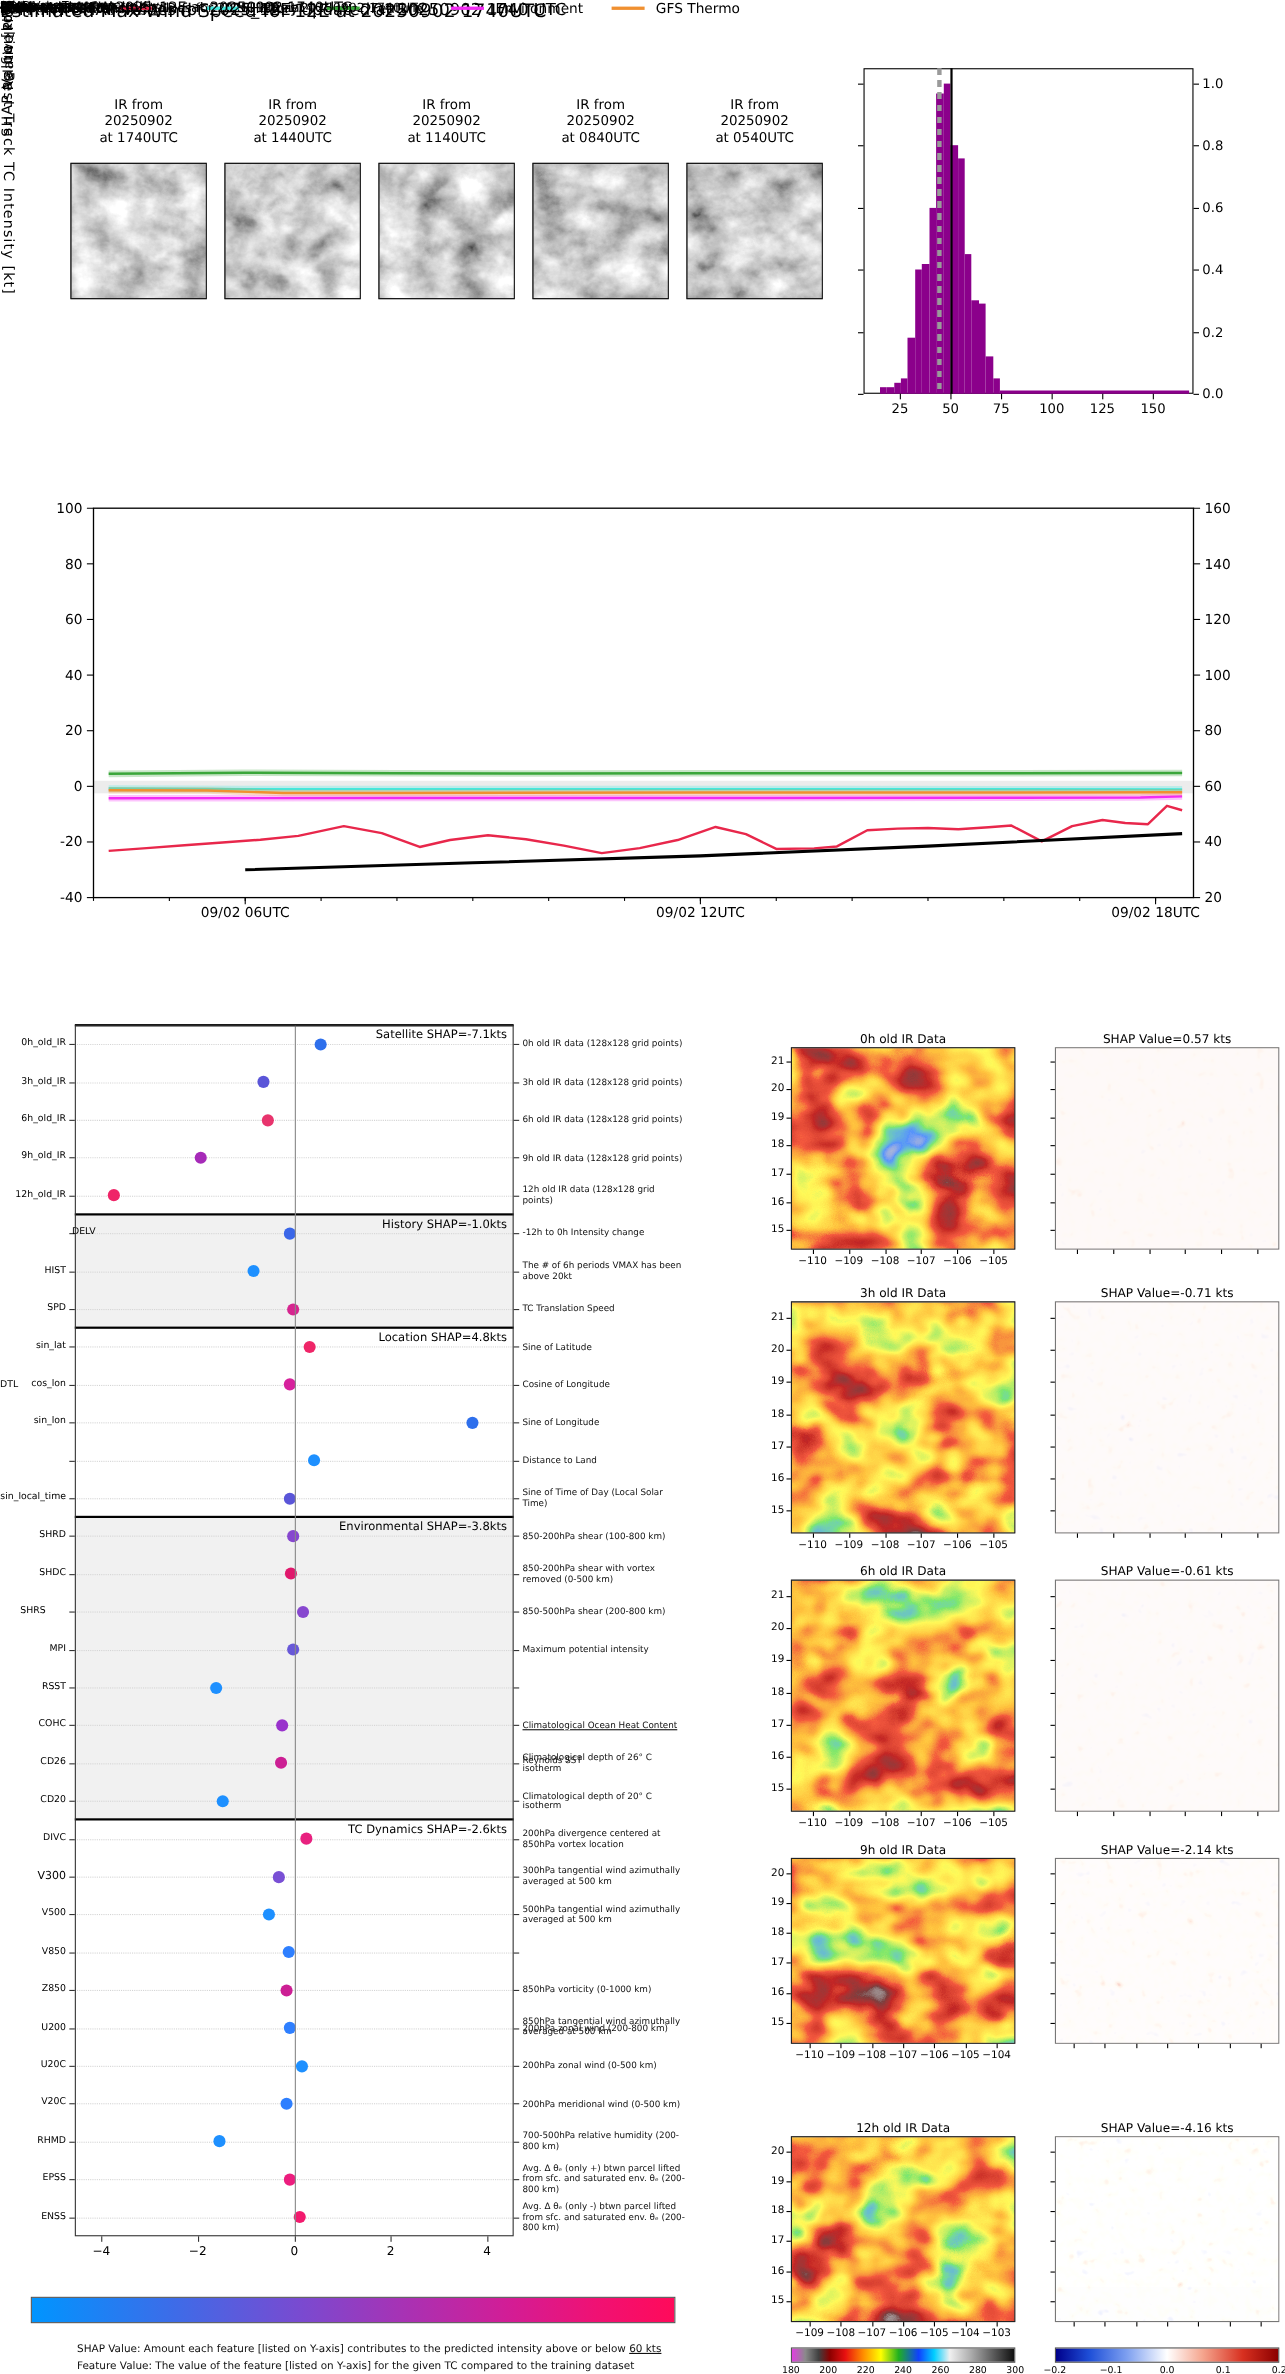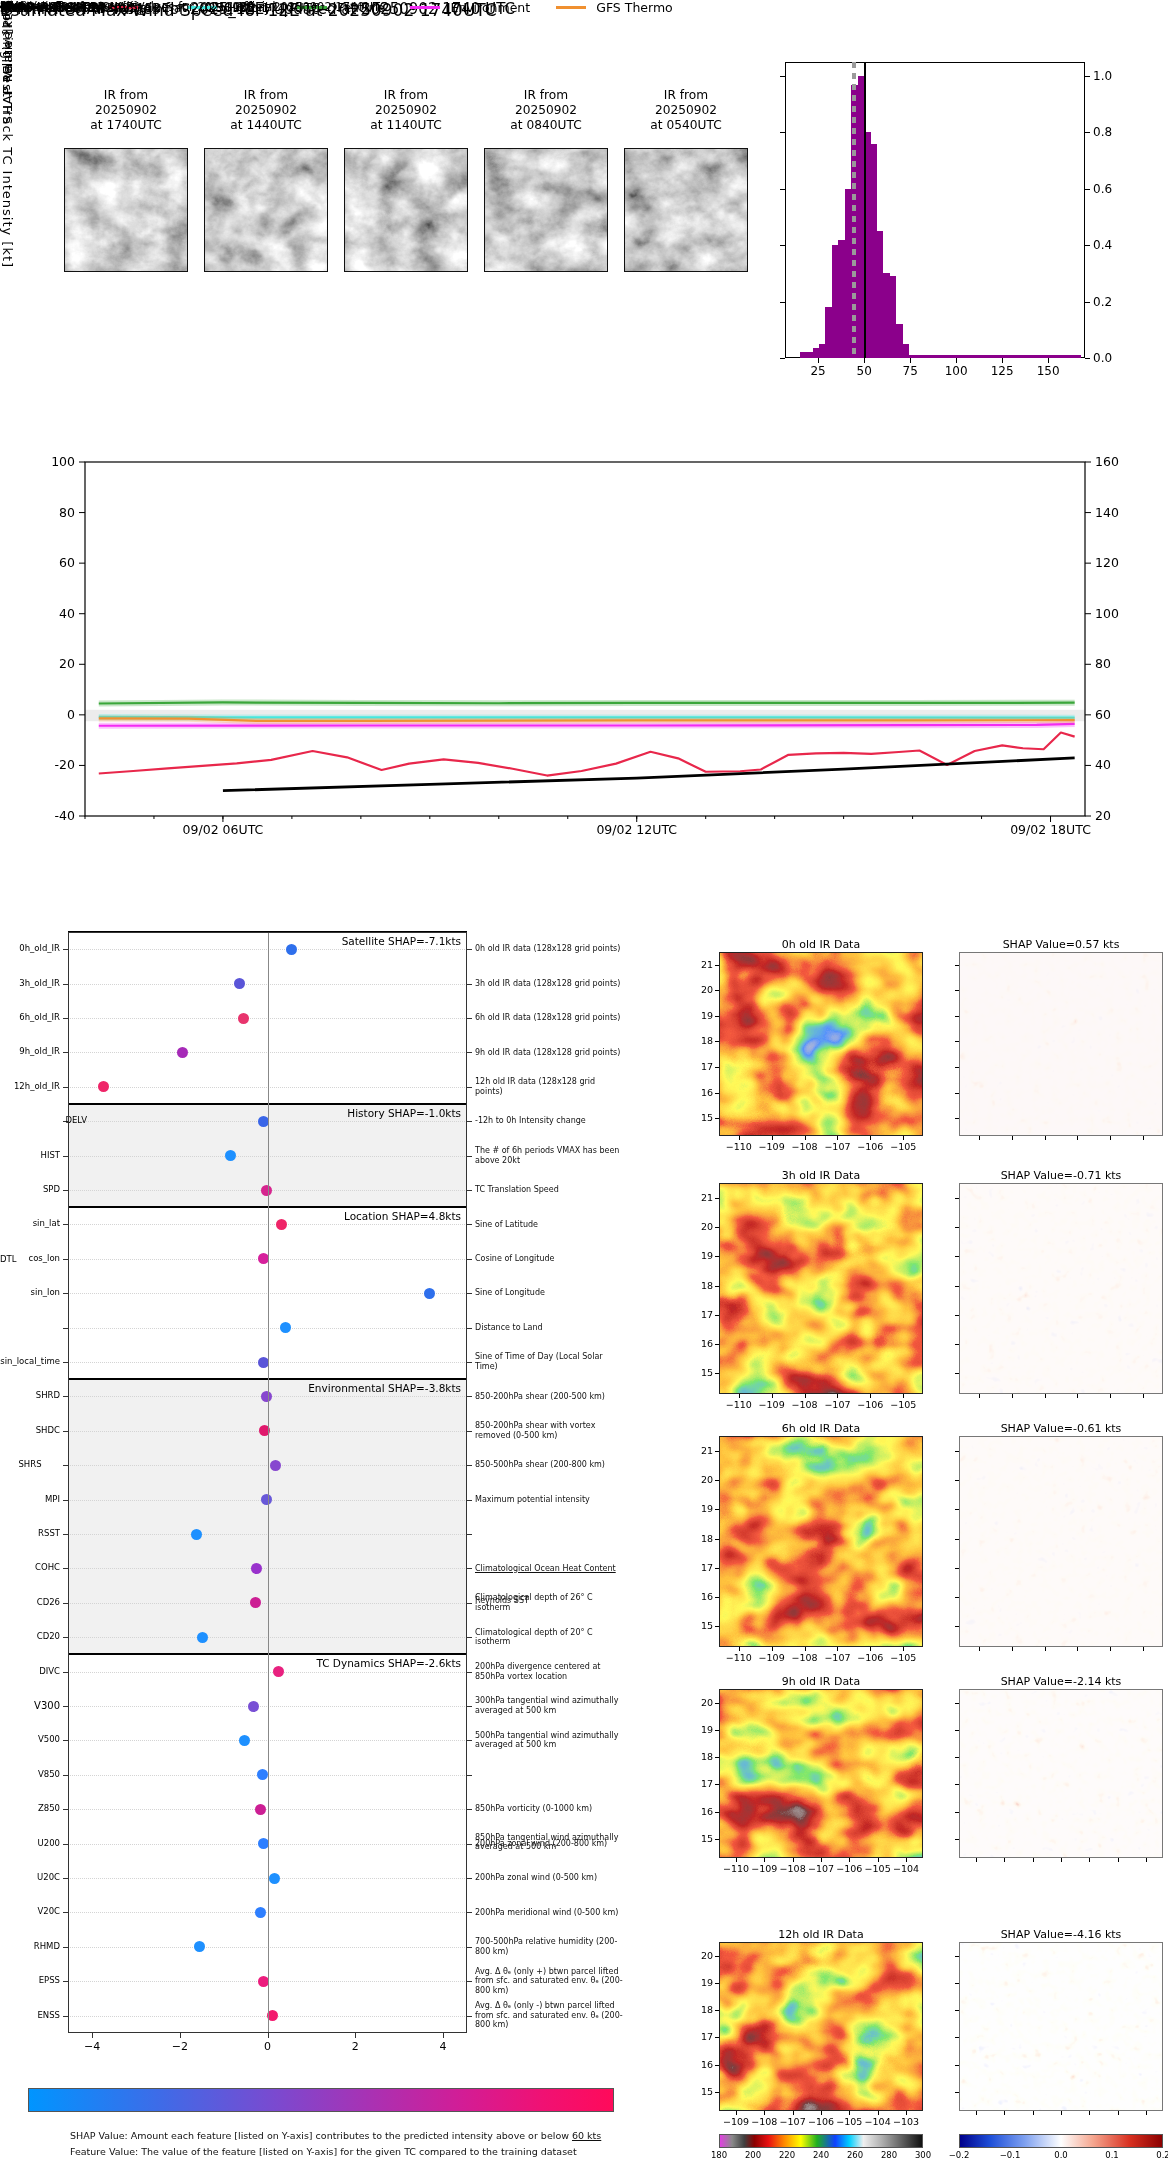--- a/index.html
+++ b/index.html
@@ -496,21 +496,21 @@
       <div class="abs" style="left: 467px; top: 1362px; width: 5px; height: 1px; background: rgb(51, 51, 51);"></div>
       <div class="abs" style="left: 475px; top: 1344.8px; width: 150px; height: 34.4px; display: flex; align-items: center; font-size: 8px; line-height: 1.2; color: rgb(17, 17, 17);">Sine of Time of Day (Local Solar Time)</div>
       <div class="abs dot" style="left: 258.492px; top: 1356.5px; background: rgb(90, 85, 216);"></div>
       <div class="abs" style="left: 68px; top: 1379.2px; width: 399px; height: 275.2px; background: rgb(241, 241, 241);"></div>
       <div class="abs" style="left: 68px; top: 1378.2px; width: 399px; height: 2px; background: rgb(0, 0, 0);"></div>
       <div class="abs" style="left: 68px; top: 1382.2px; width: 393px; text-align: right; font-size: 10.5px;">Environmental SHAP=-3.8kts</div>
       <div class="abs" style="left: 68px; top: 1396.4px; width: 399px; border-top: 1px dotted rgb(212, 212, 212); height: 0px;"></div>
       <div class="abs" style="left: 63px; top: 1396.4px; width: 5px; height: 1px; background: rgb(51, 51, 51);"></div>
       <div class="abs" style="left: 0px; top: 1390.4px; width: 60px; text-align: right; font-size: 8.5px;">SHRD</div>
       <div class="abs" style="left: 467px; top: 1396.4px; width: 5px; height: 1px; background: rgb(51, 51, 51);"></div>
-      <div class="abs" style="left: 475px; top: 1379.2px; width: 150px; height: 34.4px; display: flex; align-items: center; font-size: 8px; line-height: 1.2; color: rgb(17, 17, 17);">850-200hPa shear (200-500 km)</div>
+      <div class="abs" style="left: 475px; top: 1379.2px; width: 150px; height: 34.4px; display: flex; align-items: center; font-size: 8px; line-height: 1.2; color: rgb(17, 17, 17);">850-200hPa shear (100-800 km)</div>
       <div class="abs dot" style="left: 260.685px; top: 1390.9px; background: rgb(135, 71, 207);"></div>
       <div class="abs" style="left: 68px; top: 1430.8px; width: 399px; border-top: 1px dotted rgb(212, 212, 212); height: 0px;"></div>
       <div class="abs" style="left: 63px; top: 1430.8px; width: 5px; height: 1px; background: rgb(51, 51, 51);"></div>
       <div class="abs" style="left: 0px; top: 1424.8px; width: 60px; text-align: right; font-size: 8.5px;">SHDC</div>
       <div class="abs" style="left: 467px; top: 1430.8px; width: 5px; height: 1px; background: rgb(51, 51, 51);"></div>
       <div class="abs" style="left: 475px; top: 1413.6px; width: 150px; height: 34.4px; display: flex; align-items: center; font-size: 8px; line-height: 1.2; color: rgb(17, 17, 17);">850-200hPa shear with vortex removed (0-500 km)</div>
       <div class="abs dot" style="left: 258.931px; top: 1425.3px; background: rgb(224, 24, 108);"></div>
       <div class="abs" style="left: 68px; top: 1465.2px; width: 399px; border-top: 1px dotted rgb(212, 212, 212); height: 0px;"></div>
       <div class="abs" style="left: 63px; top: 1465.2px; width: 5px; height: 1px; background: rgb(51, 51, 51);"></div>
       <div class="abs" style="left: 0px; top: 1459.2px; width: 60px; text-align: center; font-size: 8.5px;">SHRS</div>

